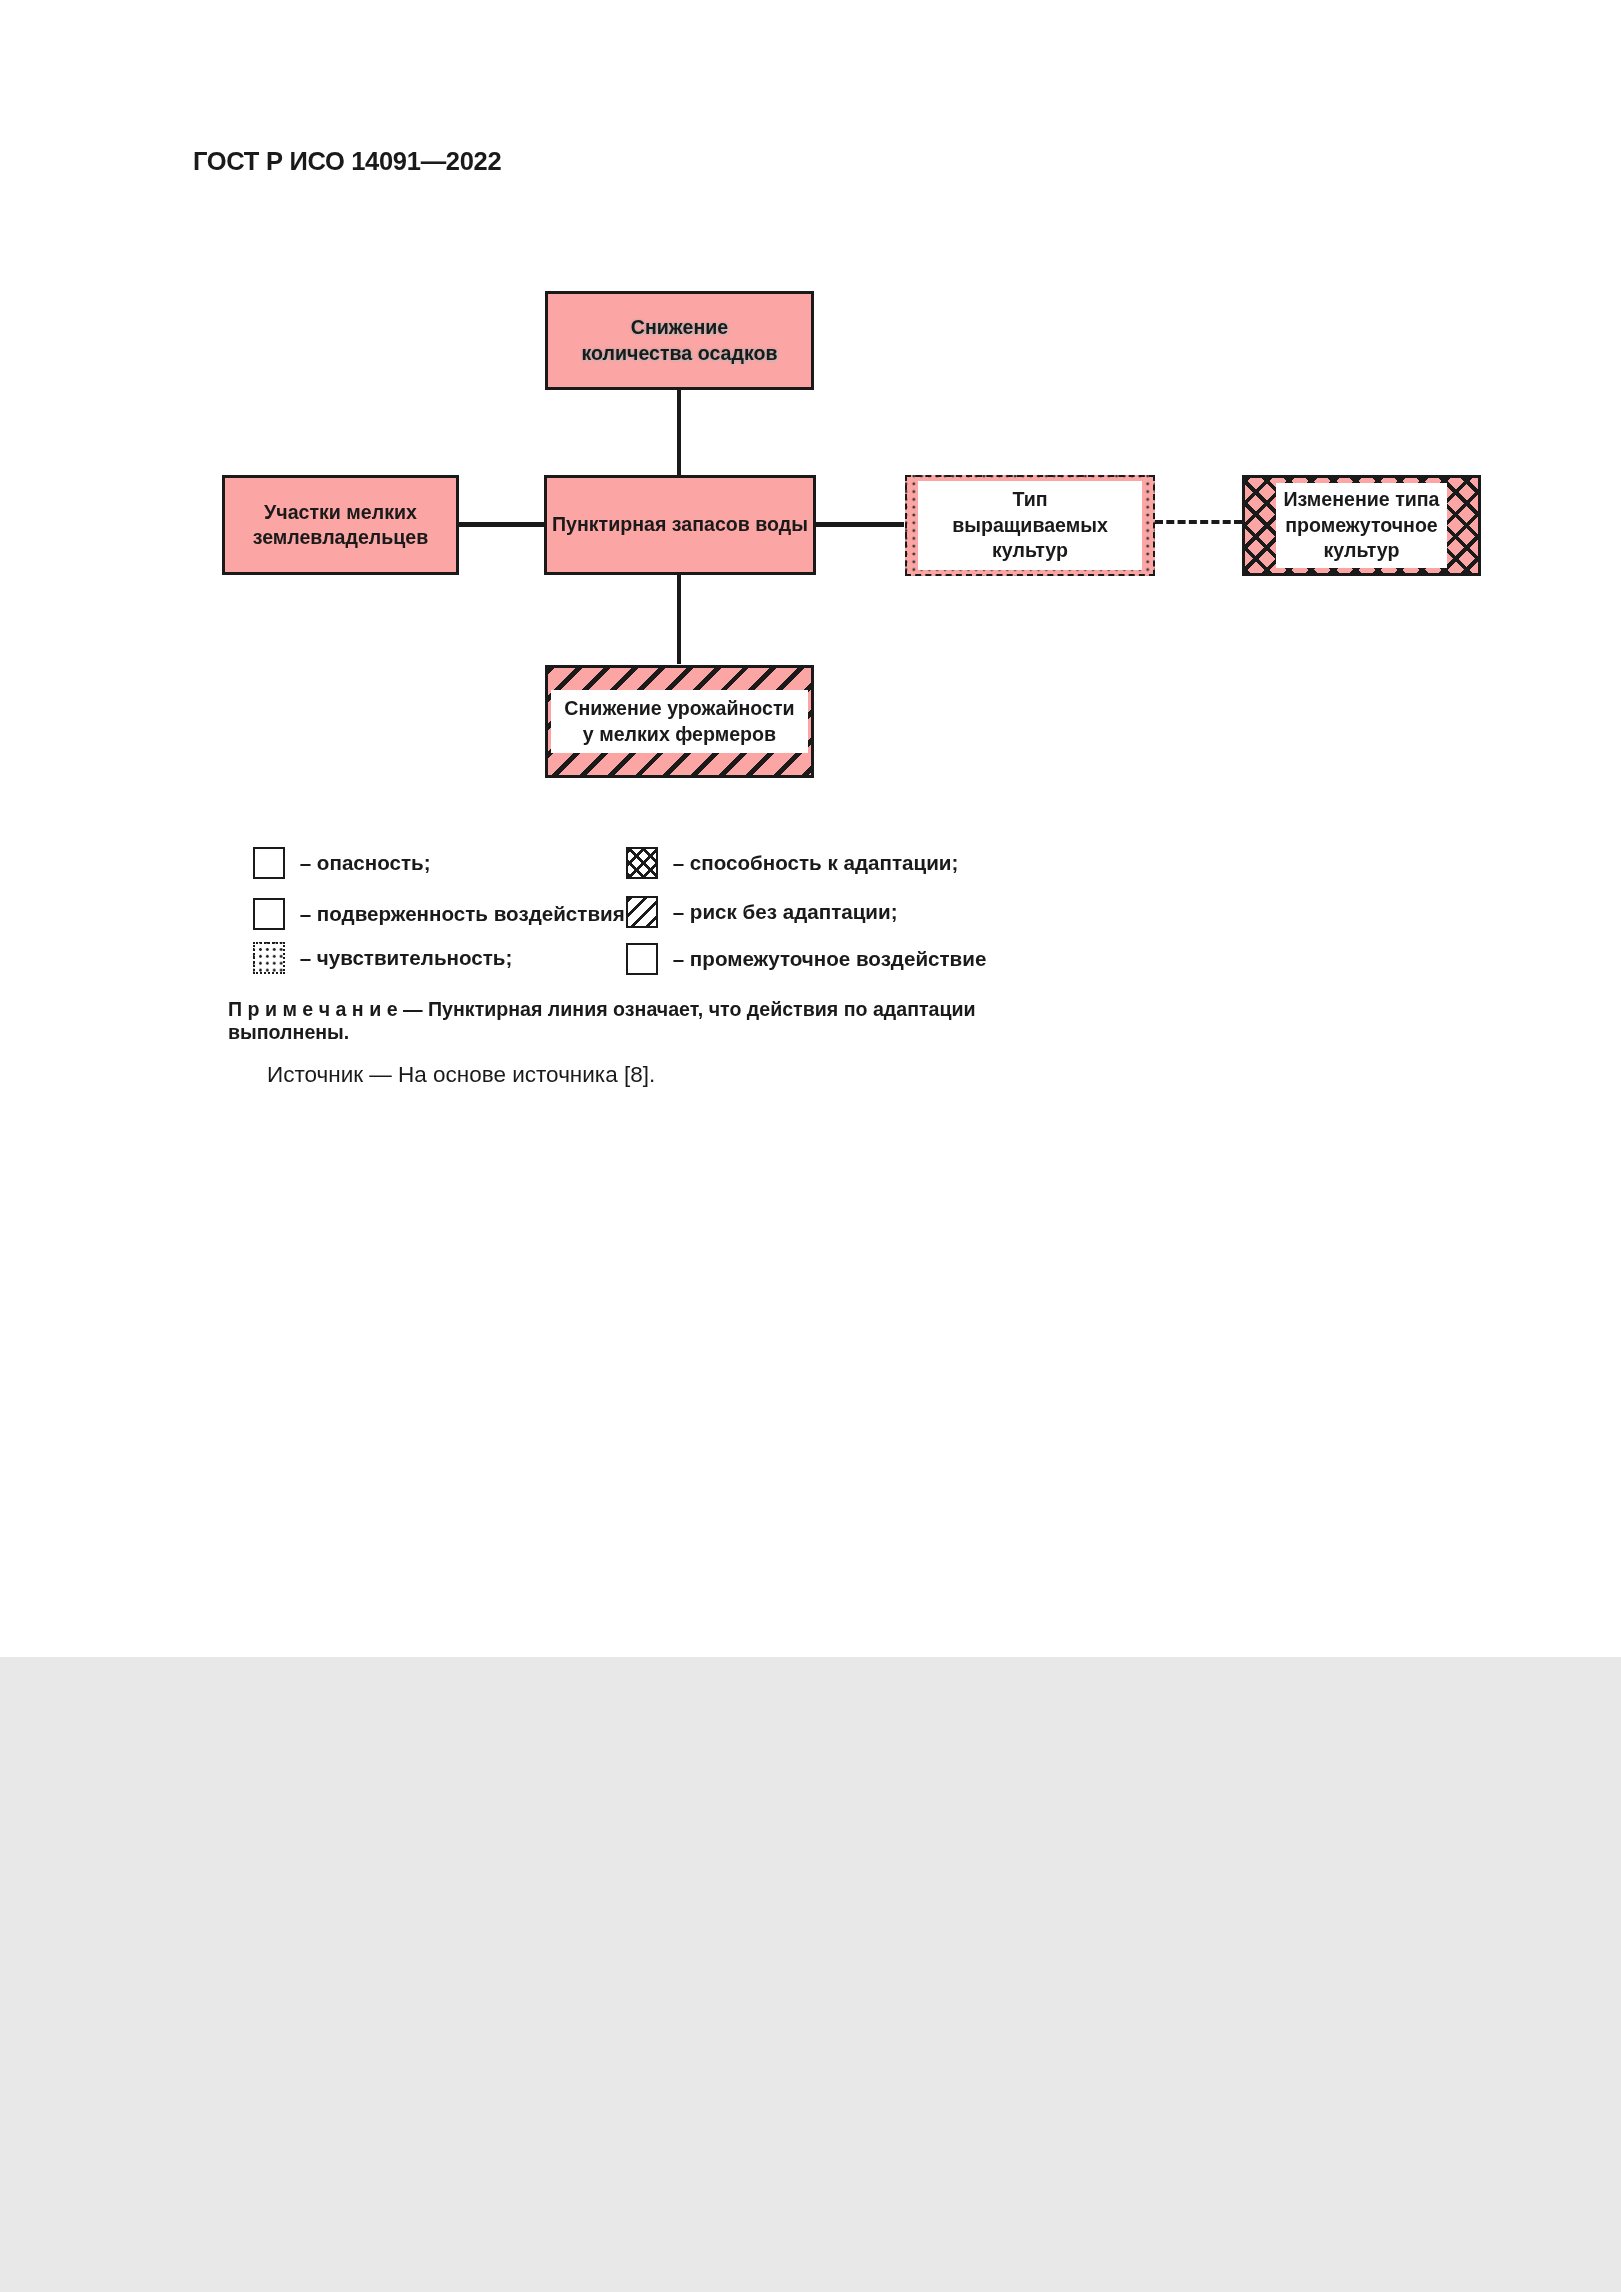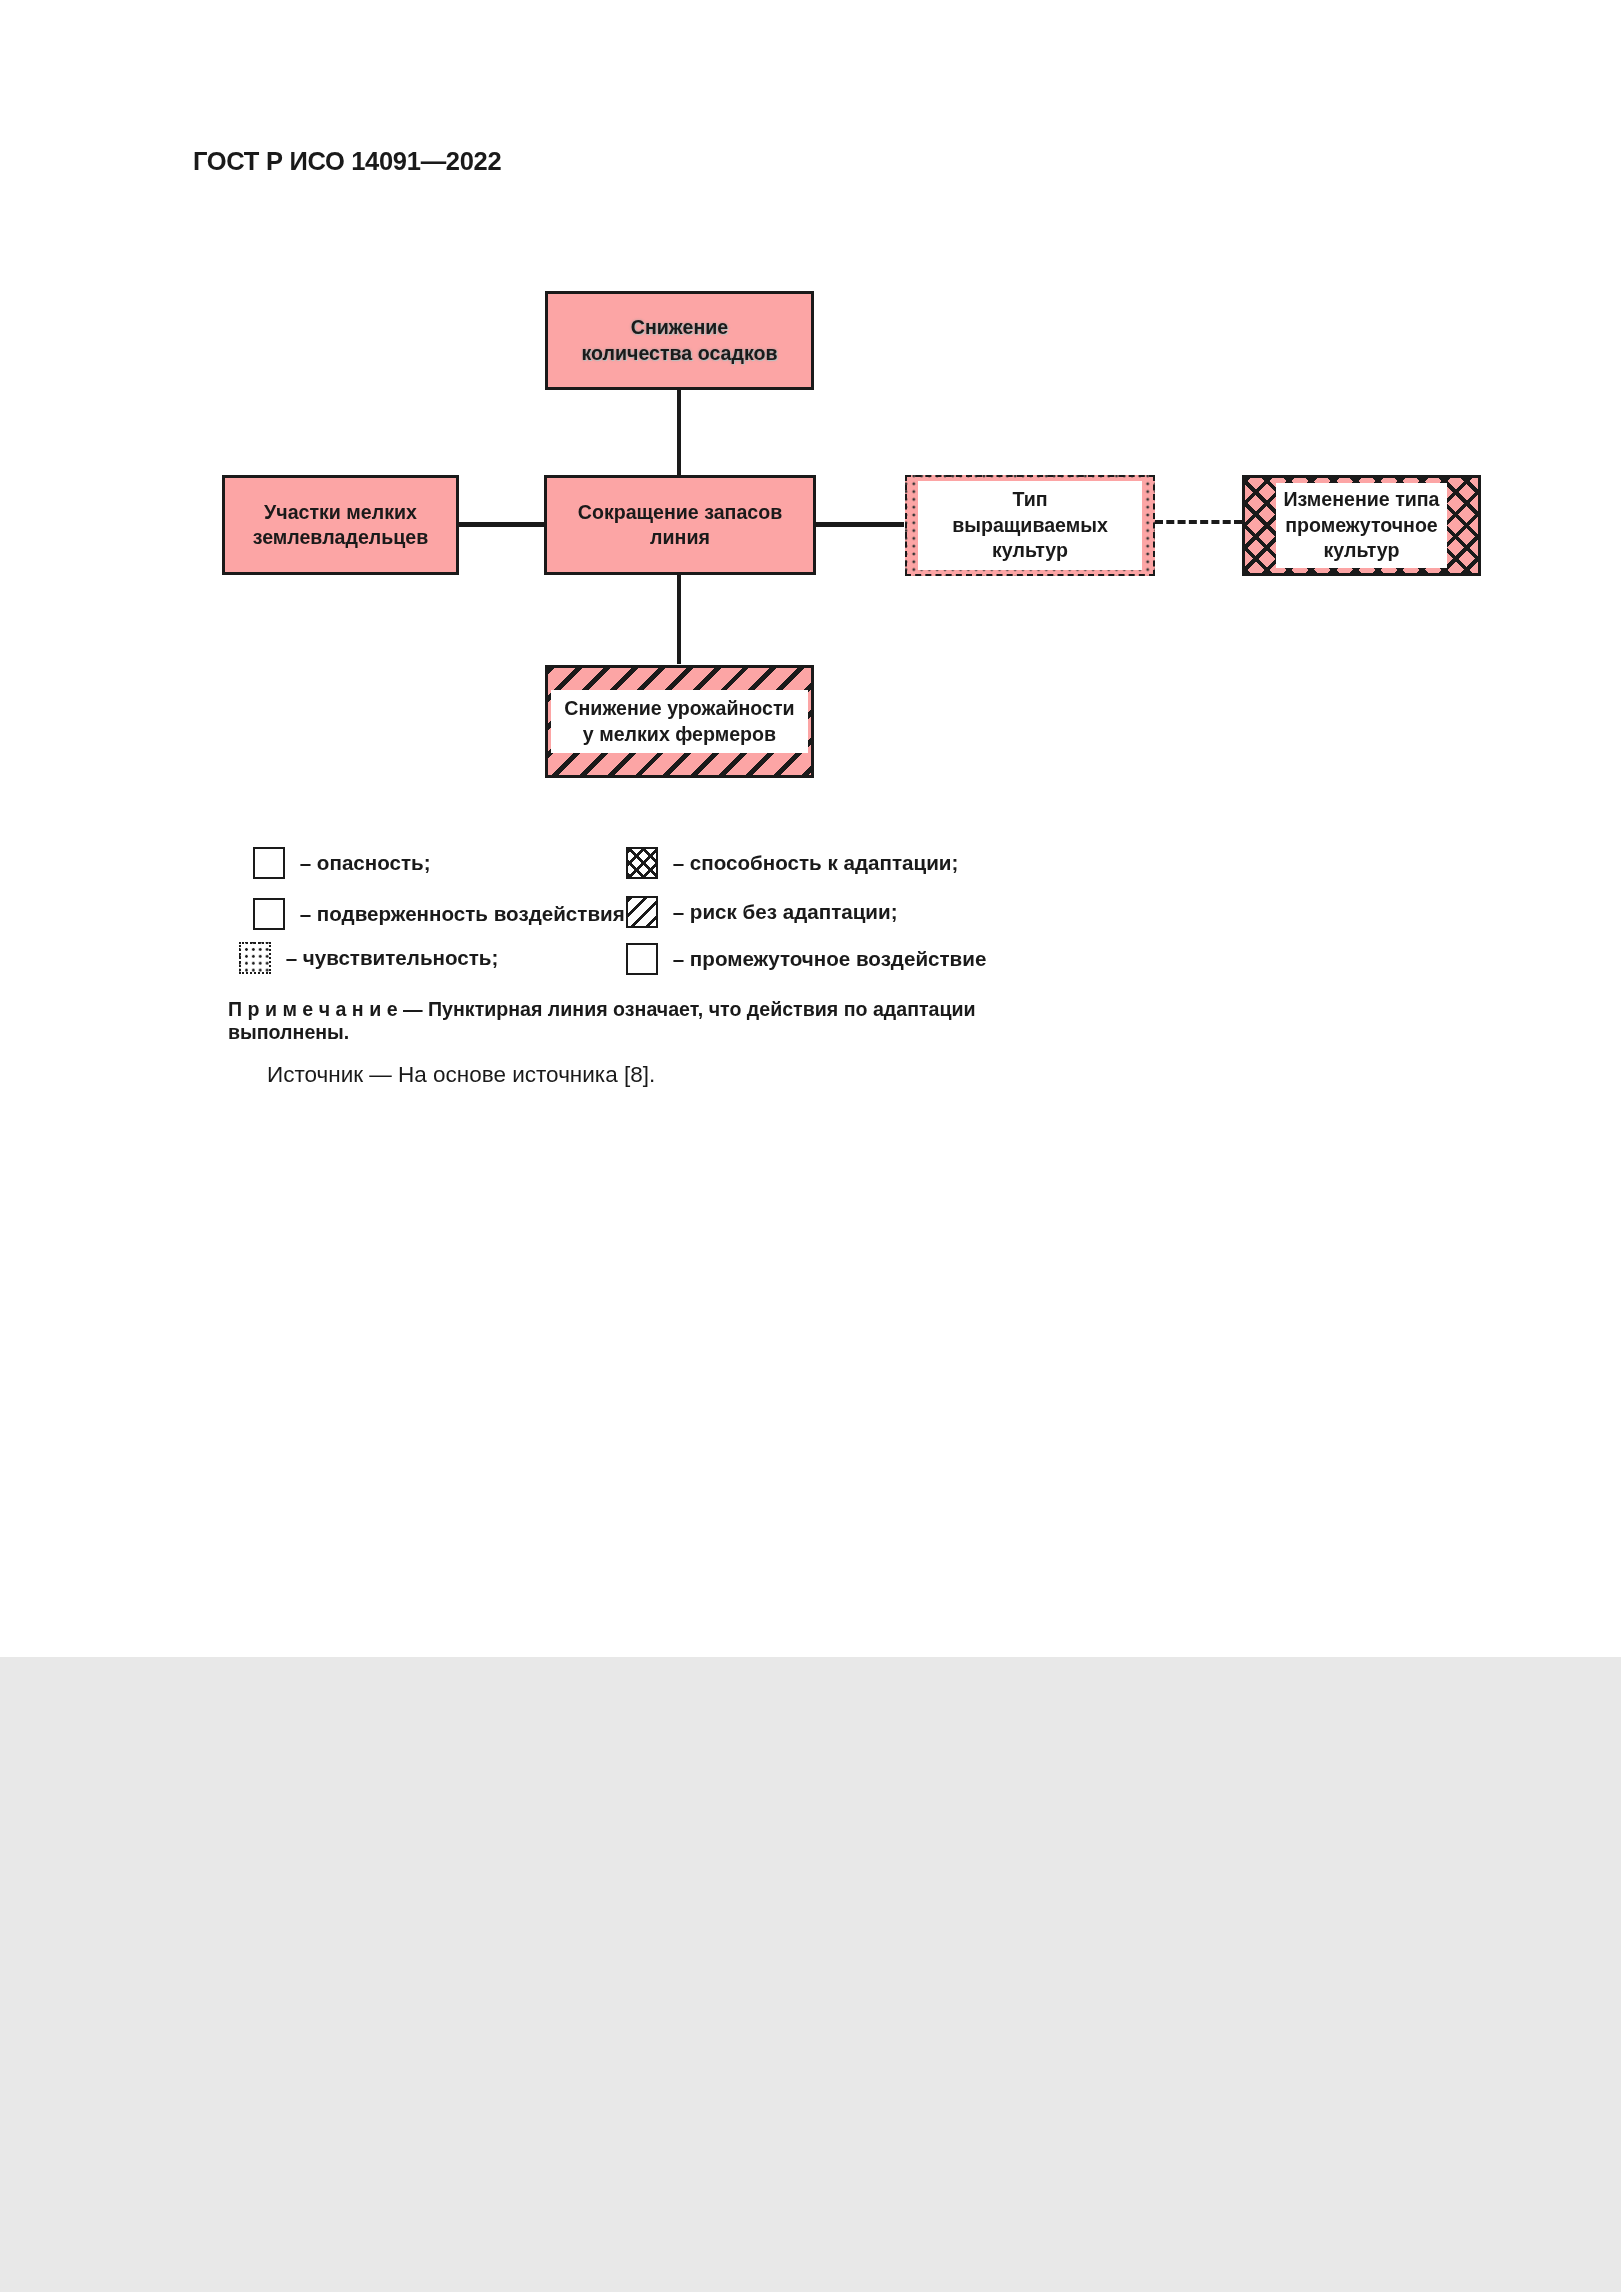--- a/index.html
+++ b/index.html
@@ -90,21 +90,21 @@
       <span class="smudged">Снижение
 количества осадков</span>
     </div>
 
     <div class="dbox" style="left:222px;top:475px;width:237px;height:100px;">
       <span>Участки мелких
 землевладельцев</span>
     </div>
 
     <div class="dbox" style="left:544px;top:475px;width:272px;height:100px;">
-      <span>Сокращение запасов линия</span>
+      <span>Пунктирная запасов воды</span>
     </div>
 
     <div class="dbox box-sensitivity" style="left:905px;top:475px;width:250px;height:101px;">
       <span class="patch-label">Тип
 выращиваемых культур</span>
     </div>
 
     <div class="dbox box-adaptation" style="left:1242px;top:475px;width:239px;height:101px;">
       <span class="patch-label" style="padding:3.9px 7.8px;">Изменение типа
 промежуточное
@@ -119,21 +119,21 @@
 
   <div>
     <div class="lrow" style="left:233px;top:847px;">
       <div class="sw"></div>
       <div class="ltext">– опасность;</div>
     </div>
     <div class="lrow" style="left:233px;top:898px;">
       <div class="sw"></div>
       <div class="ltext">– подверженность воздействиям;</div>
     </div>
-    <div class="lrow" style="left:219px;top:942px;">
+    <div class="lrow" style="left:233px;top:942px;">
       <div class="sw sw-dotted"></div>
       <div class="ltext">– чувствительность;</div>
     </div>
     <div class="lrow" style="left:606px;top:847px;">
       <div class="sw sw-cross"></div>
       <div class="ltext">– способность к адаптации;</div>
     </div>
     <div class="lrow" style="left:606px;top:896px;">
       <div class="sw sw-diag"></div>
       <div class="ltext">– риск без адаптации;</div>

